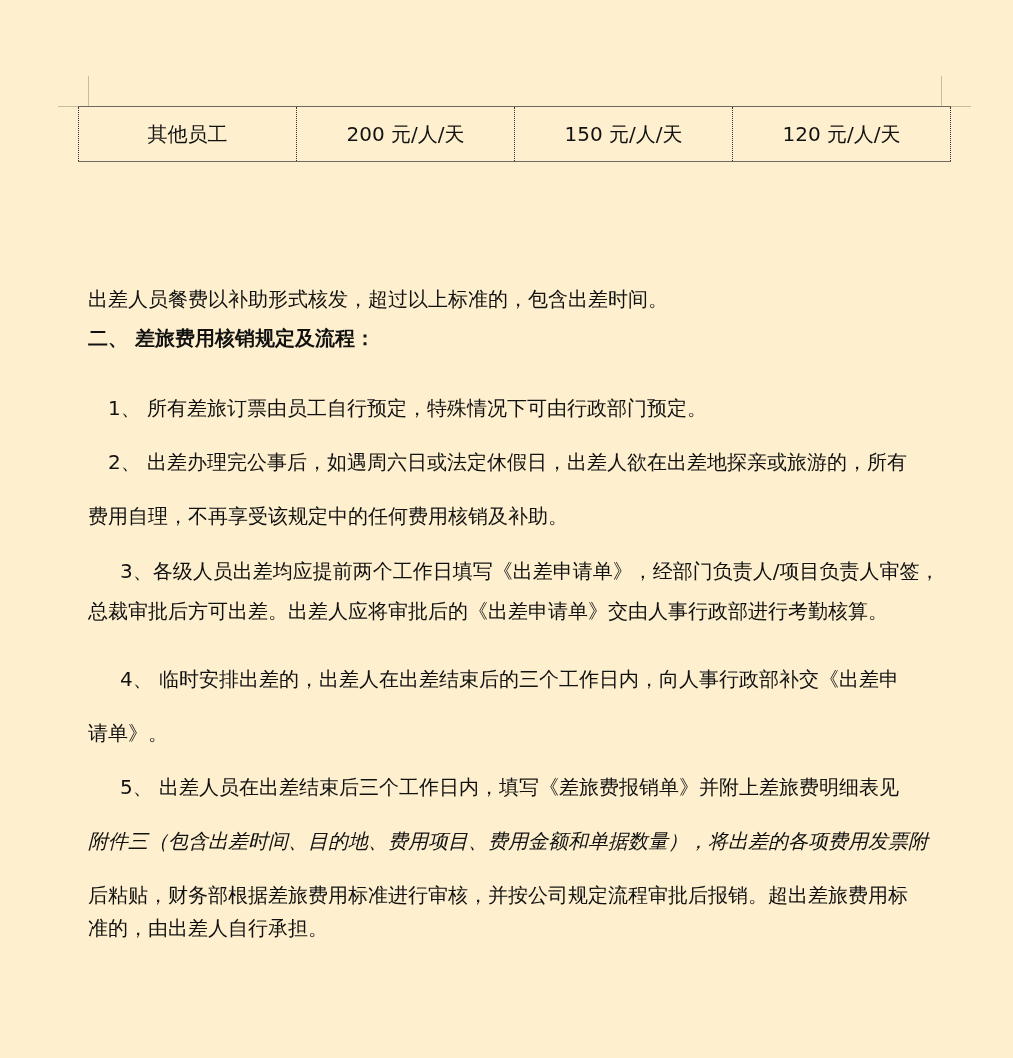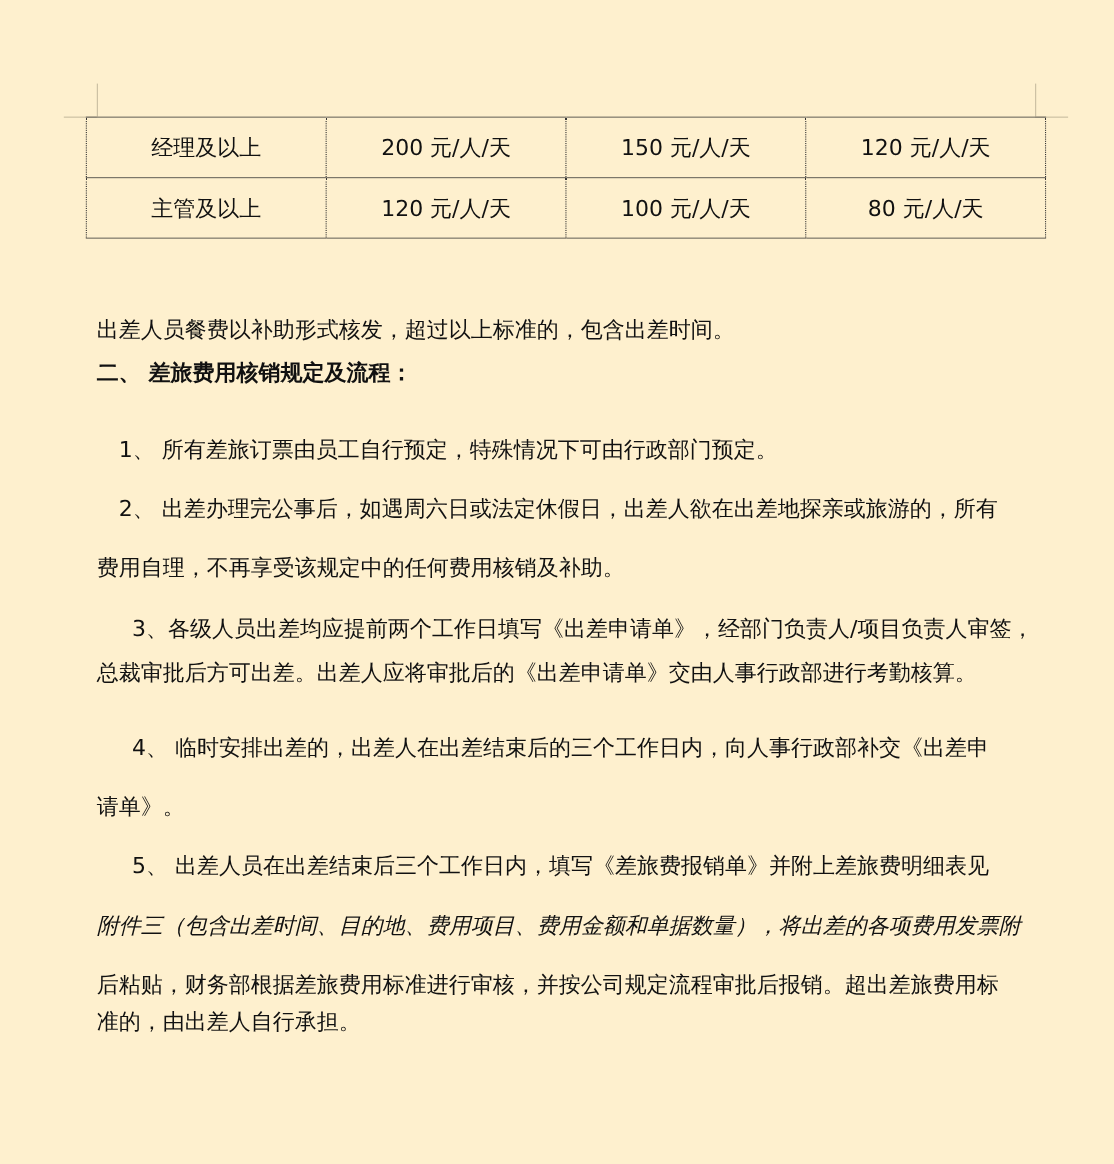--- a/index.html
+++ b/index.html
@@ -31,30 +31,24 @@
 
 <table class="rates">
   <colgroup>
       <col style="width:218px">
       <col style="width:218px">
       <col style="width:218px">
       <col style="width:218px">
     </colgroup>
   <tbody>
       <tr>
-    <td>经理及以上</td>
+    <td>其他员工</td>
     <td>200 元/人/天</td>
     <td>150 元/人/天</td>
     <td>120 元/人/天</td>
-  </tr>
-  <tr>
-    <td>主管及以上</td>
-    <td>120 元/人/天</td>
-    <td>100 元/人/天</td>
-    <td>80 元/人/天</td>
   </tr>
 </tbody>
   </table>
 
 <div class="line" style="top:287px;">出差人员餐费以补助形式核发，超过以上标准的，包含出差时间。</div>
 <div class="line bold" style="top:326px;">二、  差旅费用核销规定及流程：</div>
 
 <div class="line" style="top:396px;left:108px;">1、  所有差旅订票由员工自行预定，特殊情况下可由行政部门预定。</div>
 
 <div class="line" style="top:450px;left:108px;">2、  出差办理完公事后，如遇周六日或法定休假日，出差人欲在出差地探亲或旅游的，所有</div>

